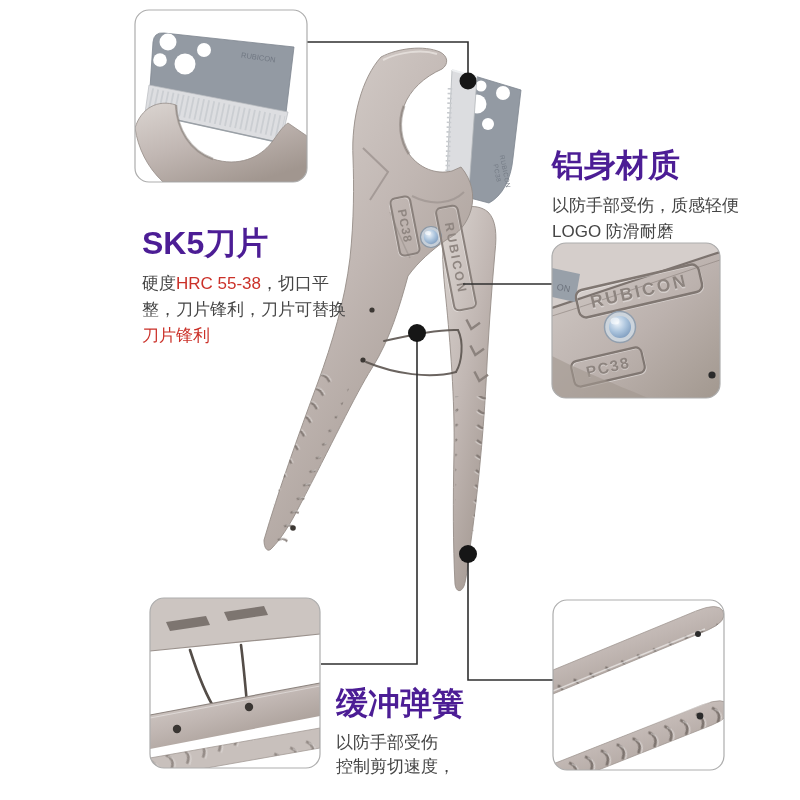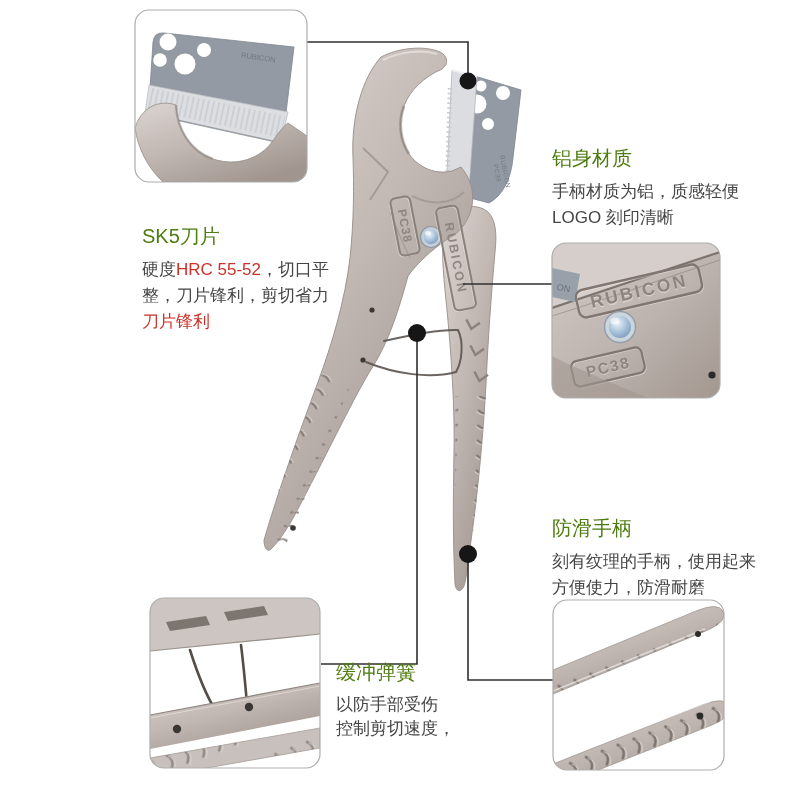--- a/index.html
+++ b/index.html
@@ -2,21 +2,21 @@
 <html><head>
 <meta charset="utf-8">
 <style>
   html,body{margin:0;padding:0;background:#fff;}
   .stage{
     position:relative;width:800px;height:800px;background:#ffffff;
     overflow:hidden;font-family:"Liberation Sans","DejaVu Sans",sans-serif;
   }
   .stage svg{position:absolute;left:0;top:0;}
   .callout{position:absolute;}
-  .callout .ttl{font-size:20px;font-weight:normal;color:#4d7c0f;line-height:1.2;margin:0 0 9px 0;}
+  .callout .ttl{font-size:32px;font-weight:bold;color:#4c1d95;line-height:1.2;margin:0 0 9px 0;}
   .callout .body{font-size:17px;line-height:26px;color:#454545;}
   .callout .line{white-space:nowrap;}
   .red{color:#cb3129;}
   .emboss{font-weight:bold;}
 </style>
 </head>
 <body>
 
 <div class="stage">
 
@@ -224,42 +224,35 @@
       <path d="M 150,758 L 320,728 L 320,748 L 150,778 Z" fill="#c8c0bc" stroke="#a39a95" stroke-width="0.8"></path>
       <path d="M 150,758 L 320,728 L 320,748 L 150,778 Z" fill="url(#patC)" opacity="0.7"></path>
     </g>
     <rect x="150" y="598" width="170" height="170" rx="14" fill="none" stroke="#adadad" stroke-width="1.2"></rect>
   </g>
 </svg>
 
   <div class="callout" style="left:142px; top:224px; width:216px;">
     <div class="ttl">SK5刀片</div>
     <div class="body">
-      <span>硬度</span><span class="red">HRC 55-52</span><span>，切口平整，刀片锋利，剪切省力</span>
+      <span>硬度</span><span class="red">HRC 55-38</span><span>，切口平整，刀片锋利，刀片可替换</span>
       <div class="red line">刀片锋利</div>
     </div>
   </div>
 
   <div class="callout" style="left:552px; top:146px;">
     <div class="ttl">铝身材质</div>
     <div class="body">
-      <div class="line">手柄材质为铝，质感轻便</div>
-      <div class="line">LOGO 刻印清晰</div>
+      <div class="line">以防手部受伤，质感轻便</div>
+      <div class="line">LOGO 防滑耐磨</div>
     </div>
   </div>
 
-  <div class="callout" style="left:552px; top:516px;">
-    <div class="ttl">防滑手柄</div>
-    <div class="body">
-      <div class="line">刻有纹理的手柄，使用起来</div>
-      <div class="line">方便使力，防滑耐磨</div>
-    </div>
-  </div>
-
-  <div class="callout" style="left:336px; top:660px;">
+
+  <div class="callout" style="left:336px; top:684px;">
     <div class="ttl">缓冲弹簧</div>
     <div class="body" style="line-height:24px;">
       <div class="line">以防手部受伤</div>
       <div class="line">控制剪切速度，</div>
     </div>
   </div>
 
 </div>
 
 </body></html>

